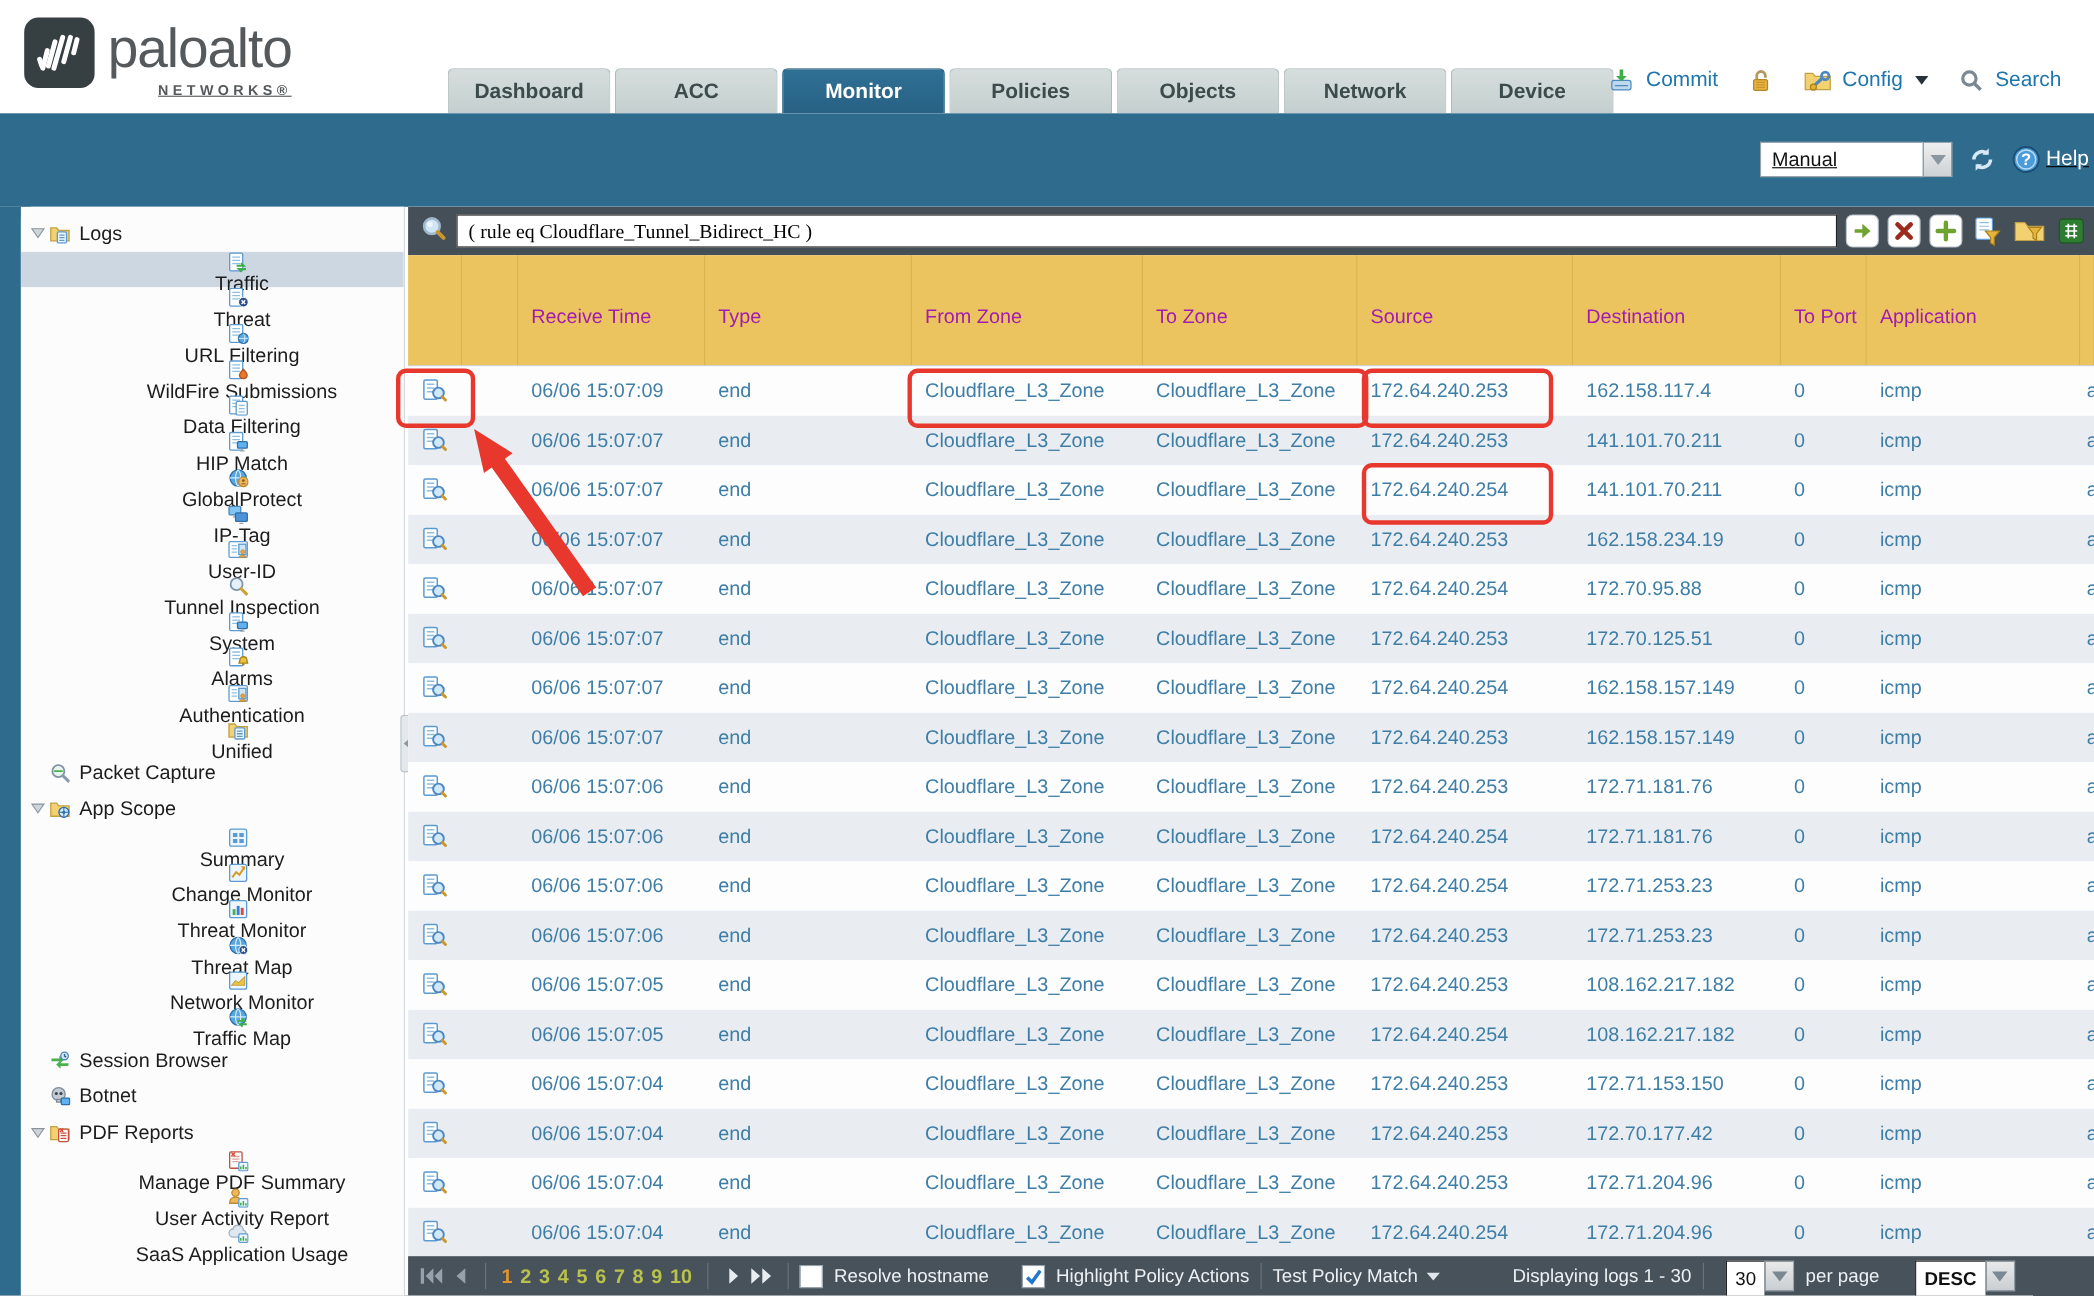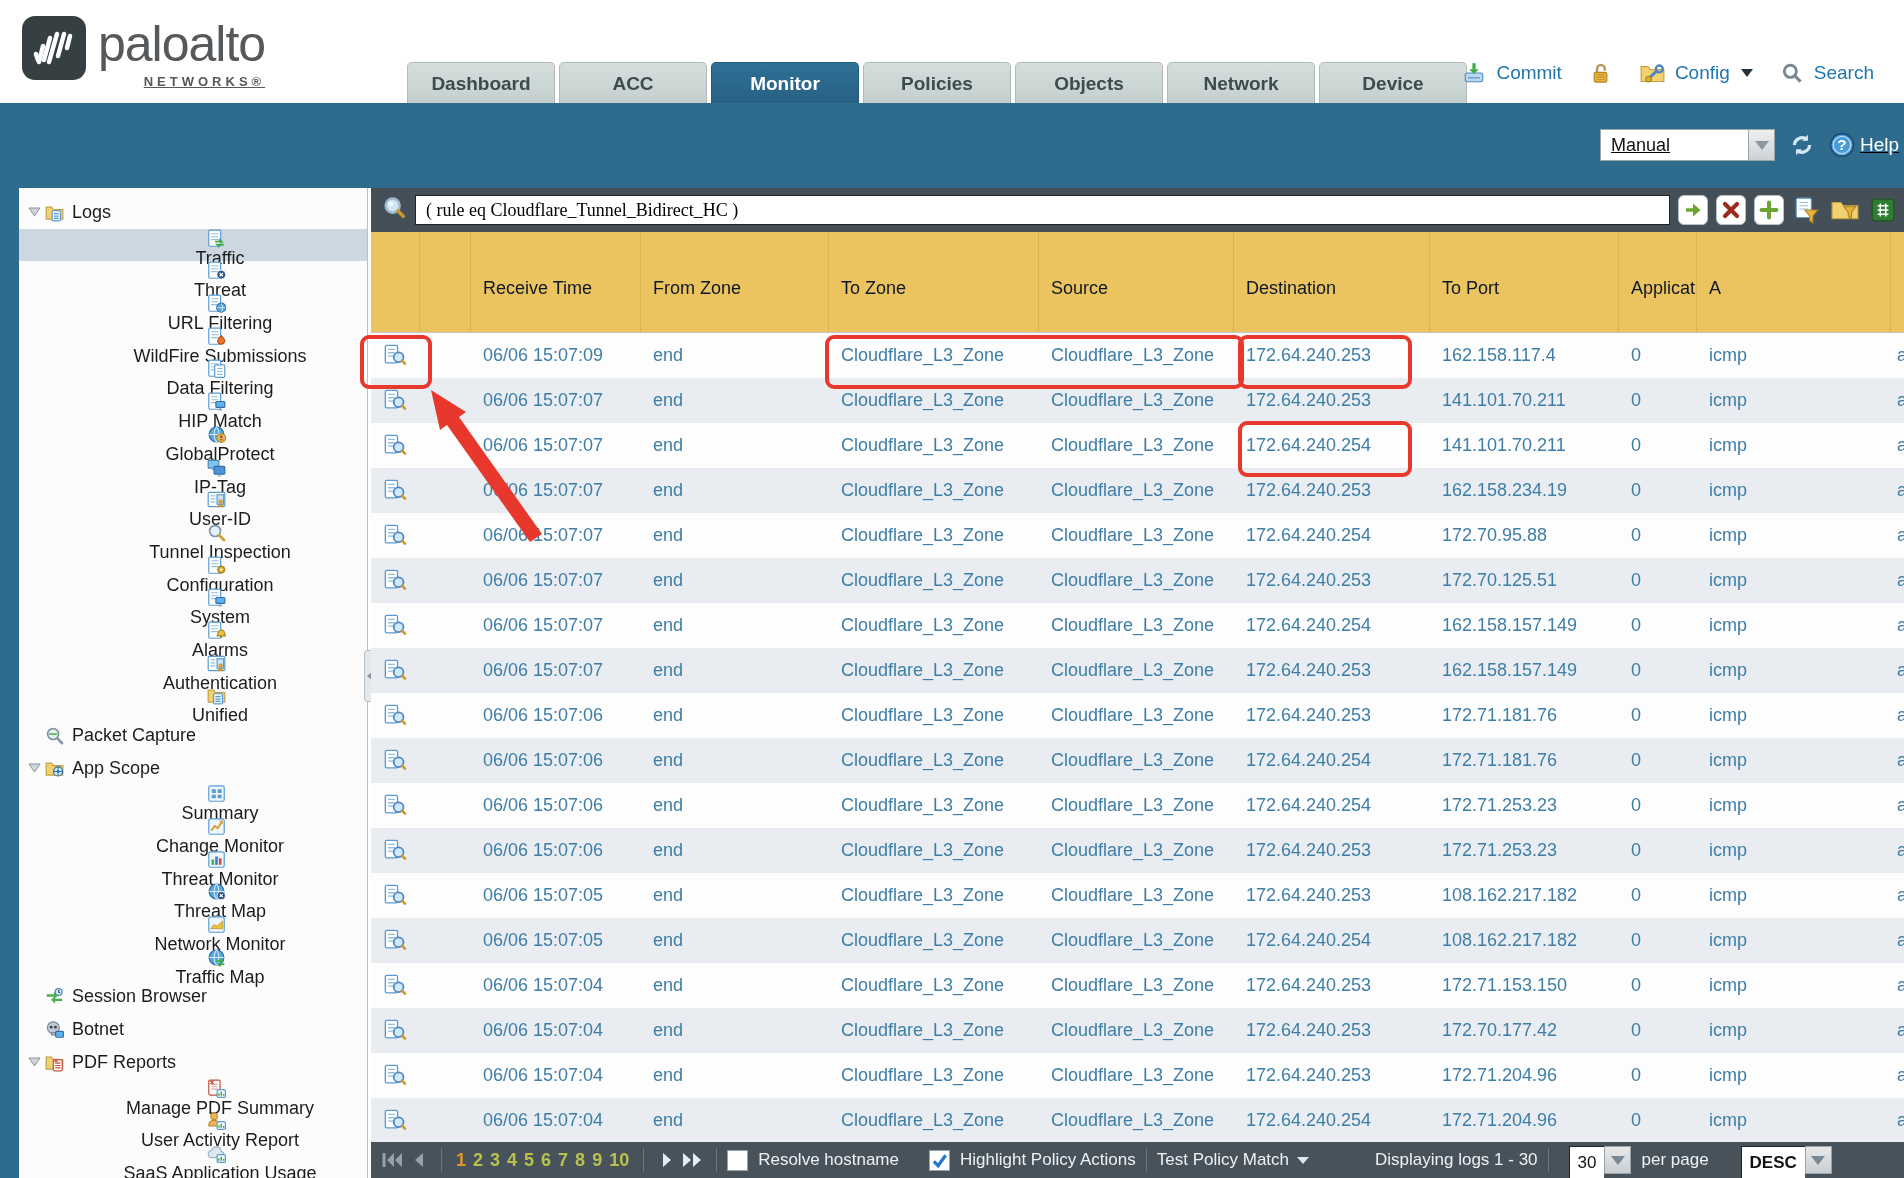--- a/index.html
+++ b/index.html
@@ -55,21 +55,21 @@
        display:flex;align-items:center;}
   .filter-bar .mag{margin-left:11px;flex:none;}
   .filter-input{margin-left:7px;width:1255px;height:30px;border:1px solid #222;background:#fff;
        font-size:18px;font-family:Liberation Serif, serif;padding:0 10px;box-sizing:border-box;}
   .filter-icons{display:flex;gap:8px;margin-left:auto;margin-right:6px;}
   .fbtn{width:30px;height:30px;border-radius:6px;display:flex;align-items:center;justify-content:center;}
   .fbtn.light{background:#fff;border:1px solid #b9c2c9;box-sizing:border-box;}
   
   .cols{display:grid;grid-template-columns:49px 51px 170px 188px 210px 195px 196px 189px 78px 194px 13px;}
   .thead{position:absolute;left:0;top:44px;width:1533px;height:100px;background:#ecc45f;}
-  .th{border-right:1px solid #d9b44c;box-sizing:border-box;font-size:18px;color:#0f172a;
+  .th{border-right:1px solid #d9b44c;box-sizing:border-box;font-size:18px;color:#a21caf;
       padding:46px 0 0 12px;overflow:hidden;white-space:nowrap;}
   .tbody{position:absolute;left:0;top:144px;width:1533px;height:810px;overflow:hidden;
       border-top:1px solid #c8c8c8;}
   .lrow{height:45px;align-items:center;font-size:18px;color:#3e7ea6;background:#fdfdfe;}
   .lrow:nth-child(even){background:#e9edf2;}
   .cell{padding-left:12px;overflow:hidden;white-space:nowrap;}
   .cell.c-detail{padding-left:0;display:flex;justify-content:center;}
   .detail-btn{width:26px;height:26px;display:flex;align-items:center;justify-content:center;}
   
   .footer{position:absolute;left:0;top:954px;width:1533px;height:36px;background:#47525b;
@@ -318,32 +318,20 @@
               <path d="M10.3 10.3l4 4" stroke="#cda13a" stroke-width="2.4" stroke-linecap="round"></path>
             </svg>
           </span>
           <span class="lbl">Tunnel Inspection</span>
         </div>
         <div class="tree-row d1">
           <span class="icn">
             <svg viewBox="0 0 16 16">
               <rect x="1.5" y="1" width="10" height="13.5" rx="1" fill="#fff" stroke="#5b9bd1"></rect>
               <path d="M3.5 4h6M3.5 6.5h6M3.5 9h6" stroke="#8fbede" fill="none"></path>
-              <circle cx="12" cy="11.5" r="2.7" fill="#e3b42e" stroke="#a8831e"></circle>
-              <circle cx="12" cy="11.5" r="0.9" fill="#fff"></circle>
-              <path d="M12 8v1.1M12 13.9V15M8.5 11.5h1.1M14.4 11.5h1.1M9.5 9l.8.8M13.7 13.2l.8.8M14.5 9l-.8.8M10.3 13.2l-.8.8" stroke="#a8831e"></path>
-            </svg>
-          </span>
-          <span class="lbl">Configuration</span>
-        </div>
-        <div class="tree-row d1">
-          <span class="icn">
-            <svg viewBox="0 0 16 16">
-              <rect x="1.5" y="1" width="10" height="13.5" rx="1" fill="#fff" stroke="#5b9bd1"></rect>
-              <path d="M3.5 4h6M3.5 6.5h6M3.5 9h6" stroke="#8fbede" fill="none"></path>
               <rect x="7.5" y="8" width="7.5" height="5" rx="0.8" fill="#5fb2ef" stroke="#2f6ea8"></rect>
               <path d="M11.2 13v1.5M9.5 15h3.5" stroke="#93a5b4"></path>
             </svg>
           </span>
           <span class="lbl">System</span>
         </div>
         <div class="tree-row d1">
           <span class="icn">
             <svg viewBox="0 0 16 16">
               <rect x="1.5" y="1" width="10" height="13.5" rx="1" fill="#fff" stroke="#5b9bd1"></rect>
@@ -590,20 +578,21 @@
               <path d="M7 8h10M7 12h10M7 16h10M9.5 6v12M14.5 6v12" stroke="#fff" stroke-width="1.4"></path>
             </svg>
         </span>
       </div>
     </div>
 
     <div class="thead cols">
         <div class="th"></div>
         <div class="th"></div>
         <div class="th">Receive Time</div>
+        <div class="th">Type</div>
         <div class="th">From Zone</div>
         <div class="th">To Zone</div>
         <div class="th">Source</div>
         <div class="th">Destination</div>
         <div class="th">To Port</div>
         <div class="th">Application</div>
         <div class="th">A</div>
       </div>
     <div class="tbody">
         <div class="lrow cols">

